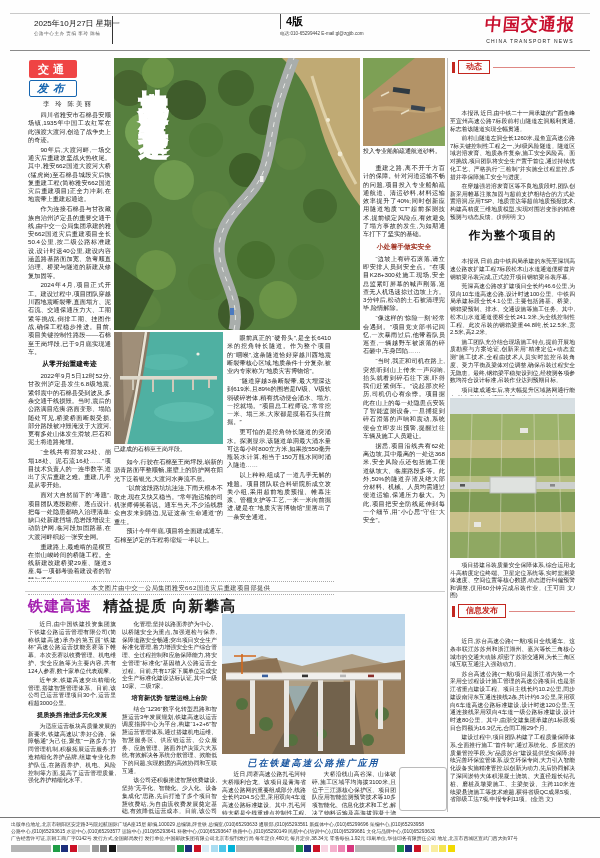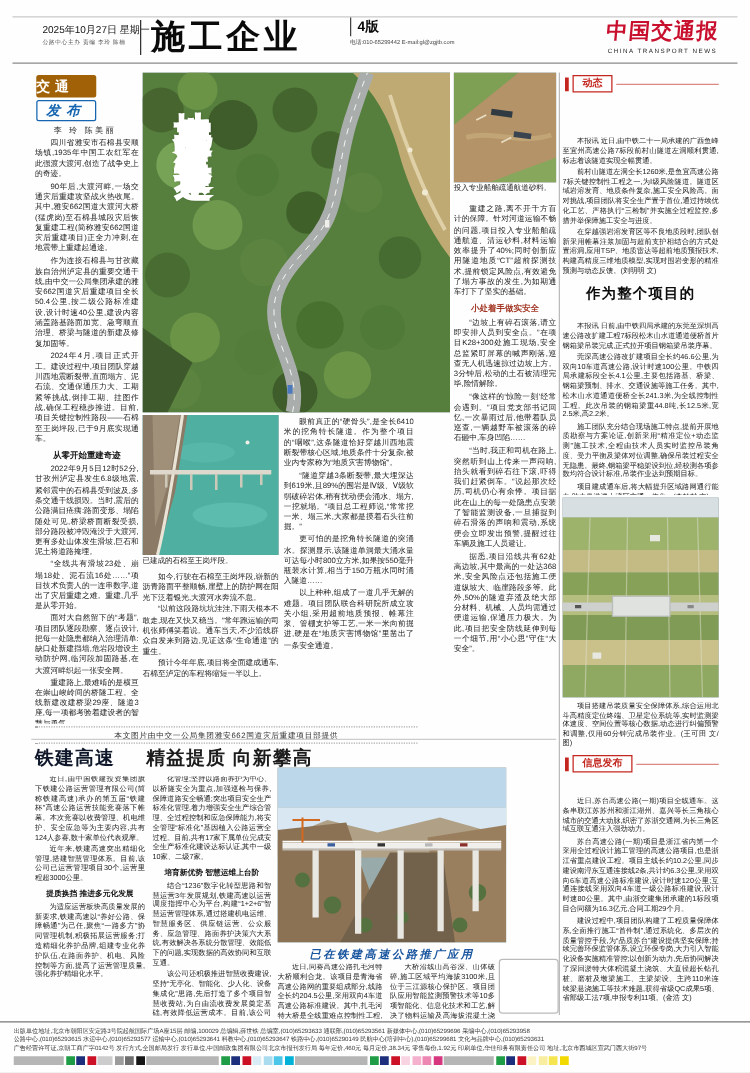--- a/index.html
+++ b/index.html
@@ -20,57 +20,56 @@
   .col p{font-size:6.2px;line-height:1.34;margin:0 0 1.5px;text-indent:2em;text-align:justify;color:#222;}
   .col.small p{font-size:5.8px;}
   .subhead{font-weight:bold;text-align:center;font-size:6.8px;margin:3px 0;color:#111;}
   .subhead.red{color:#a33726;}
   .byline{font-size:6.5px;letter-spacing:2px;text-align:center;color:#333;}
   .caption{position:absolute;font-size:6px;color:#222;line-height:1.3;}
   .credit{position:absolute;font-size:6.2px;color:#333;text-align:center;letter-spacing:.5px;
           border-top:1px dotted #aaa;border-bottom:1px dotted #aaa;padding:1.5px 0;}
   
   .fabu{position:absolute;width:48px;}
-  .fabu .t{background:#a16207;color:#fff;font-weight:900;font-size:11px;letter-spacing:4px;padding:1.5px 0;border-radius:2px;}
+  .fabu .t{background:#ef4444;color:#fff;font-weight:900;font-size:11px;text-align:center;letter-spacing:4px;padding:1.5px 0;border-radius:2px;}
   .fabu .b{color:#1565b0;border:1px solid #1565b0;font-weight:900;font-style:italic;font-size:11px;text-align:center;letter-spacing:5px;margin-top:1.5px;border-radius:2px;}
   
   .vtitle{position:absolute;writing-mode:vertical-rl;text-orientation:upright;
           font-size:29px;font-weight:900;letter-spacing:7px;color:rgba(255,255,255,.28);
           -webkit-text-stroke:1.6px #ffffff;text-shadow:0 0 3px rgba(0,0,0,.25);}
   
   .seclabel{position:absolute;display:flex;align-items:center;gap:3px;}
   .seclabel .bar{width:3px;height:11px;background:#c3261f;}
   .seclabel .txt{border:1px solid #c3261f;color:#c3261f;font-weight:bold;font-size:8px;padding:0 7px 1px;}
   .seclabel .line{flex:1;height:1px;background:rgba(195,38,31,.55);}
   .atitle{position:absolute;text-align:center;font-weight:700;font-size:11.5px;line-height:1.3;letter-spacing:1px;color:#0c0c0c;}
   .atitle.mid{font-size:10px;}
   
   .ftitle{position:absolute;font-size:15px;font-weight:900;letter-spacing:1px;}
-  .ftitle .red{color:#0f172a;margin-right:25px;text-align:center;}
+  .ftitle .red{color:#a21caf;margin-right:11px;text-align:center;}
   .pscap{position:absolute;text-align:center;color:#1a56a0;font-weight:700;font-style:italic;font-size:9px;letter-spacing:2px;}
   .notebox{position:absolute;border:1px solid #bbb;border-radius:3px;background:#fff;}
   
   .foot{position:absolute;font-size:4.9px;color:#333;white-space:nowrap;overflow:hidden;width:578px;left:11px;}
   .cbar{position:absolute;left:11px;top:844px;width:578px;height:8px;display:flex;align-items:center;}
   .cbar span{display:inline-block;height:7px;width:7px;margin-right:1.5px;}
   svg{display:block;}
   .photo{position:absolute;overflow:hidden;background:#9aa;}
 </style>
 </head>
 <body>
 
 <div id="page">
 
   <div class="rule" style="left:10px;top:13px;width:580px;height:1px;background:#c9c9c9"></div>
   <div class="abs" style="left:34px;top:18px">
     <div class="date">2025年10月27日 星期一</div>
     <div class="org">公路中心主办  责编 李玲 陈楠</div>
   </div>
   <div class="rule" style="left:112px;top:16px;width:1px;height:28px;background:#333"></div>
-  <div class="abs masthead" style="left:121px;top:11px">施工企业</div>
   <div class="abs" style="left:280px;top:14px">
     <div class="edition">4版</div>
     <div class="contact">电话:010-65299442  E-mail:gl@zgjtb.com</div>
   </div>
   <div class="abs" style="left:478px;top:13px;width:104px;text-align:center">
     <div class="brand">中国交通报</div>
     <div class="brand-en">CHINA TRANSPORT NEWS</div>
   </div>
   <div class="rule" style="left:10px;top:50px;width:580px;height:1px;background:#8a8a8a"></div>
 

